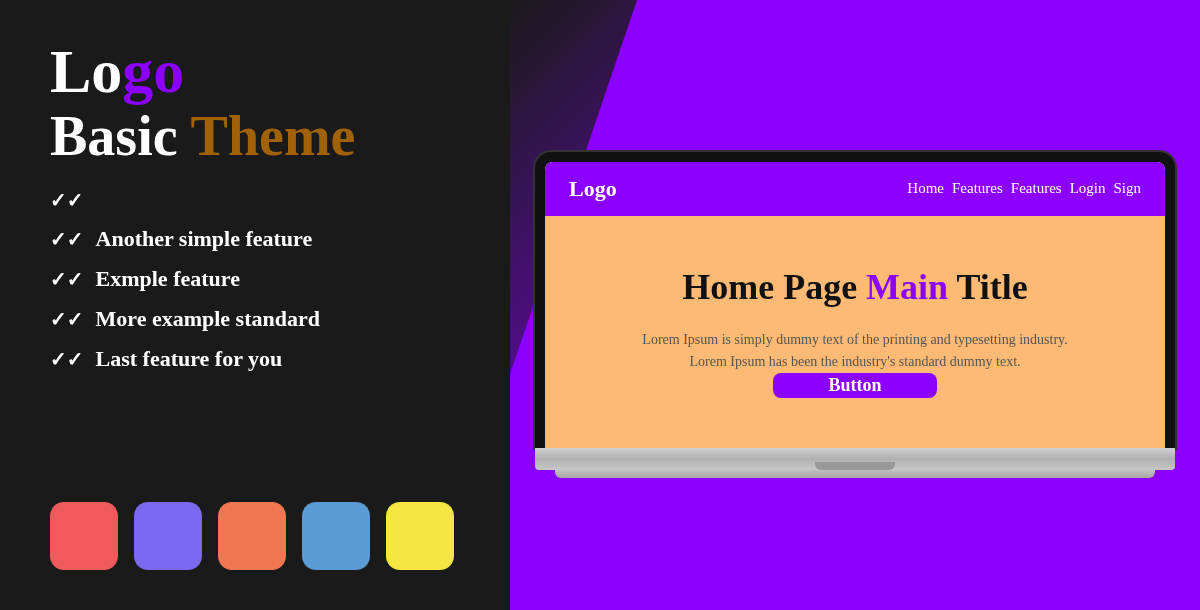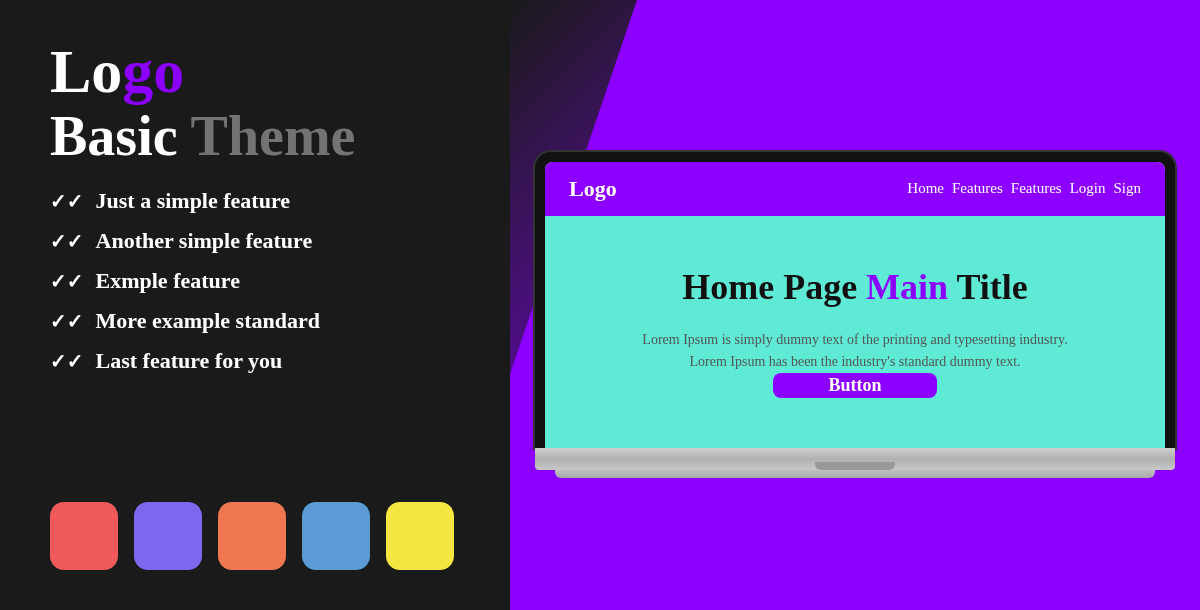--- a/index.html
+++ b/index.html
@@ -44,21 +44,21 @@
     }
 
     .tagline {
       font-size: 56px;
       font-weight: 900;
       color: #ffffff;
       line-height: 1.1;
     }
 
     .tagline .purple {
-      color: #737373;
+      color: #a16207;
     }
 
     .features-list {
       list-style: none;
       margin-top: 20px;
     }
 
     .features-list li {
       display: flex;
       align-items: center;
@@ -162,21 +162,21 @@
     }
 
     .laptop-nav-links span {
       cursor: pointer;
     }
 
     
     .laptop-content {
       padding: 50px 40px 50px;
       text-align: center;
-      background: #5eead4;
+      background: #fdba74;
     }
 
     .laptop-hero-title {
       font-size: 36px;
       font-weight: 900;
       color: #111;
       margin-bottom: 20px;
       line-height: 1.2;
     }
 
@@ -238,21 +238,20 @@
         <span>Lo</span><span class="purple">go</span>
       </div>
       <div class="tagline">
         <span>Basic </span><span class="purple">Theme</span>
       </div>
     </div>
 
     <ul class="features-list">
       <li>
         <span class="check-icon">✓✓</span>
-        <span>Just a simple feature</span>
       </li>
       <li>
         <span class="check-icon">✓✓</span>
         <span>Another simple feature</span>
       </li>
       <li>
         <span class="check-icon">✓✓</span>
         <span>Exmple feature</span>
       </li>
       <li>

